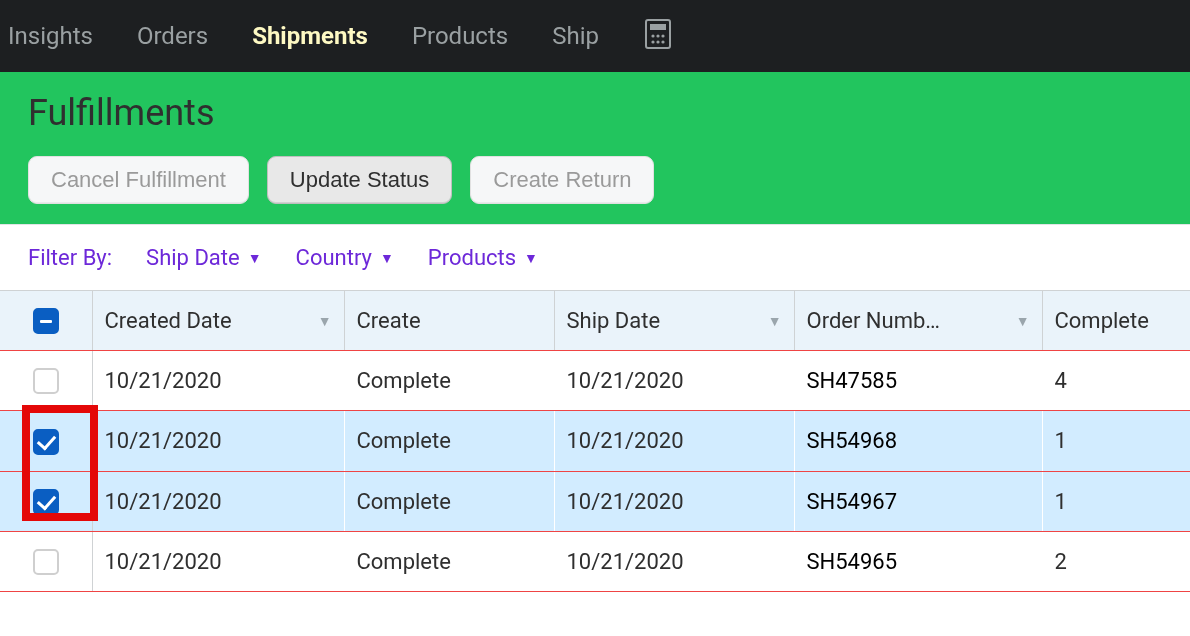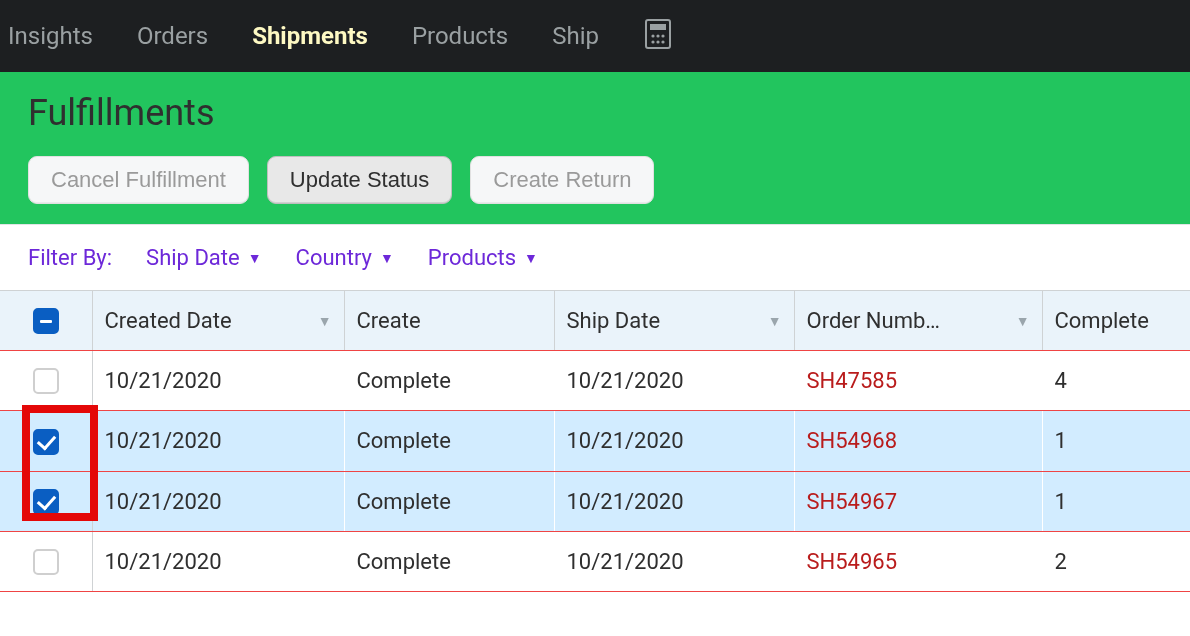--- a/index.html
+++ b/index.html
@@ -146,21 +146,21 @@
     background: #d2ecff;
   }
   .tbl tbody td.check-cell {
     text-align: center;
     border-right: 1px solid #cfd2d4;
   }
   .tbl thead th.check-cell {
     text-align: center;
   }
   .order-link {
-    color: #b91c1c;
+    color: #000000;
     cursor: pointer;
   }
 
   
   .chk {
     display: inline-block;
     width: 26px;
     height: 26px;
     border: 2px solid #cfcfcf;
     border-radius: 5px;

